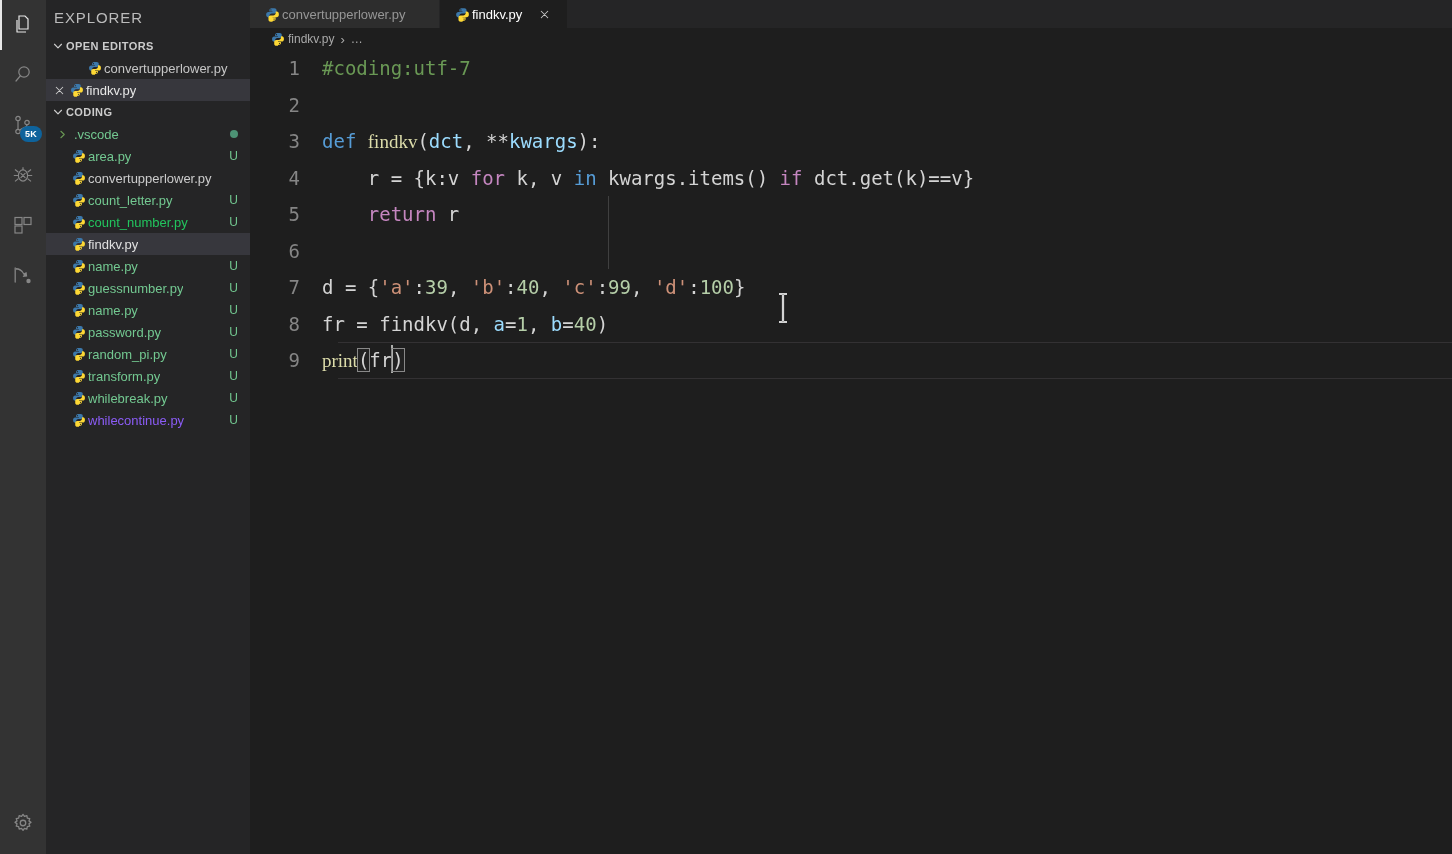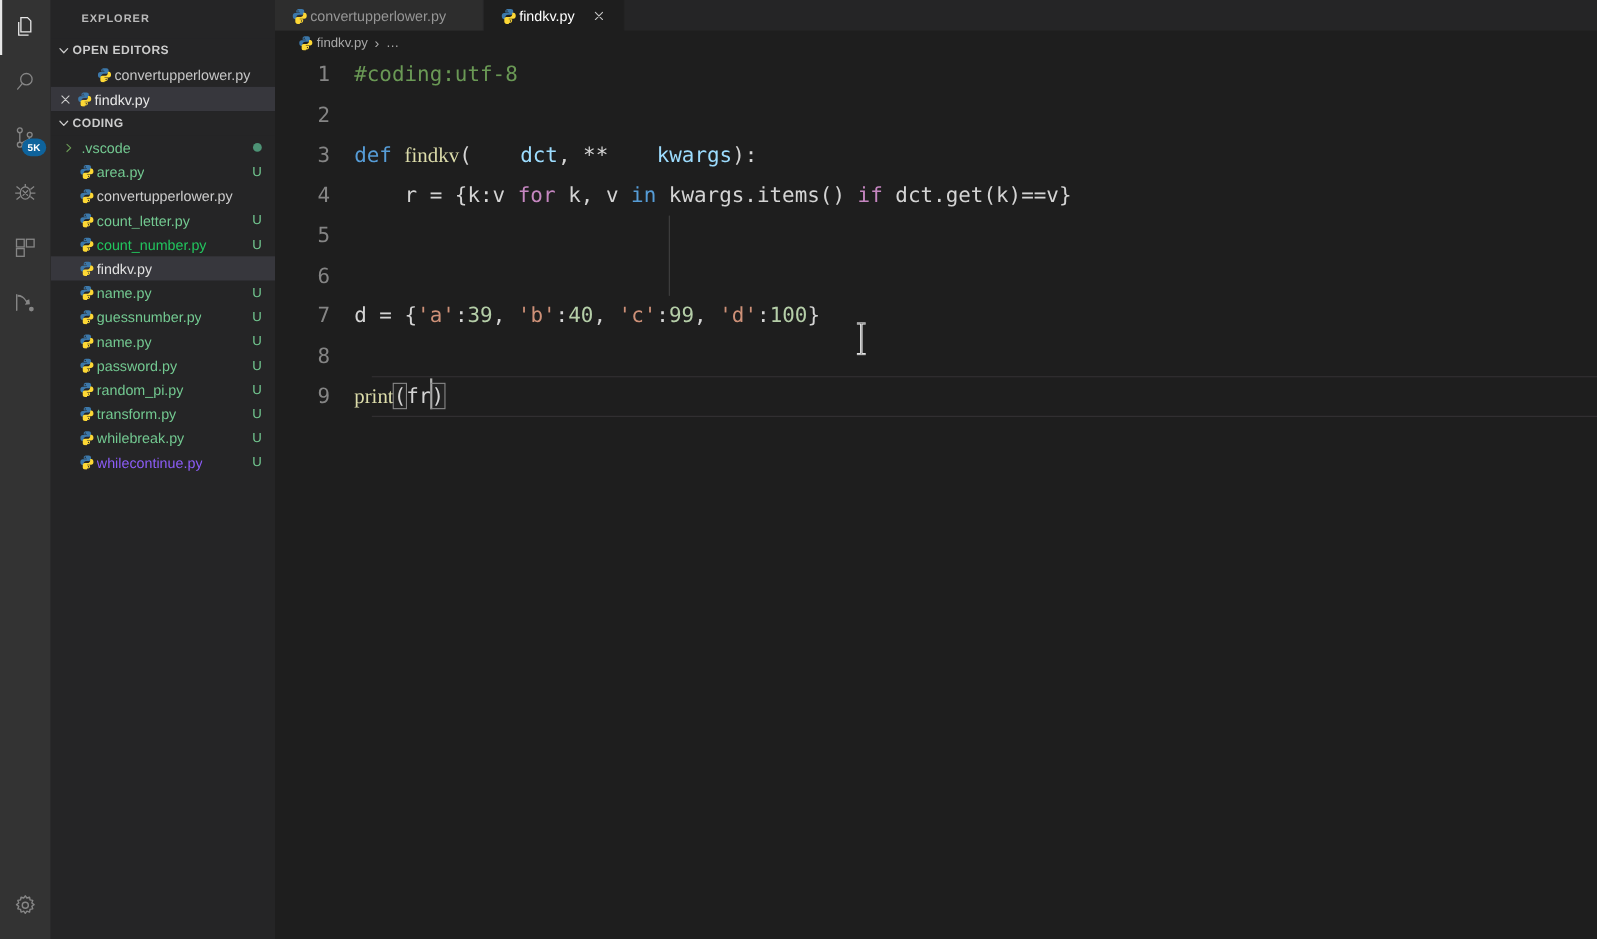--- a/index.html
+++ b/index.html
@@ -46,25 +46,24 @@
   
   .sidebar {
     width: 204px; flex: 0 0 204px; height: 854px;
     background: #252526;
     color: #cccccc;
     display: flex; flex-direction: column;
     overflow: hidden;
   }
   .sidebar-title {
     height: 35px; line-height: 35px;
-    padding-left: 28px;
-    font-size: 10px; letter-spacing: .9px;
+    padding-left: 8px;
+    font-size: 15px; letter-spacing: .9px;
     color: #bbbbbb; text-transform: uppercase;
     flex: 0 0 35px;
-    font-weight: bold;
   }
   .section-header {
     height: 22px; line-height: 22px;
     display: flex; align-items: center;
     font-size: 11px; font-weight: bold; letter-spacing: .4px;
     color: #cccccc;
     background: #252526;
     padding-left: 4px;
     flex: 0 0 22px;
     text-transform: uppercase;
@@ -170,21 +169,21 @@
   .iguide {
     position: absolute; width: 1px; background: #404040;
     left: 358px;
   }
 
   
   .tk-comment { color: #6a9955; }
   .tk-kw      { color: #569cd6; }   
   .tk-ctrl    { color: #c586c0; }   
   .tk-func    { color: #dcdcaa; font-family: Liberation Serif, serif; }
-  .tk-param   { color: #9cdcfe; margin-left: 44px; }
+  .tk-param   { color: #9cdcfe; }
   .tk-str     { color: #ce9178; }
   .tk-num     { color: #b5cea8; }
   .tk-plain   { color: #d4d4d4; }
 
   .bracket-match {
     outline: 1px solid #888888;
     outline-offset: 0px;
     background: rgba(255,255,255,0.02);
   }
   .caret {
@@ -538,54 +537,56 @@
       <span>findkv.py</span>
       <span class="bc-sep">›</span>
       <span>…</span>
     </div>
 
     <div class="code-wrap">
       <div class="code">
 
         <div class="cline">
           <span class="lnum">1</span>
-          <span class="ctext"><span class="tk-comment">#coding:utf-8</span></span>
+          <span class="ctext"><span class="tk-comment">#coding:utf-7</span></span>
         </div>
 
         <div class="cline">
           <span class="lnum">2</span>
           <span class="ctext"></span>
         </div>
 
         <div class="cline">
           <span class="lnum">3</span>
           <span class="ctext"><span class="tk-kw">def</span><span class="tk-plain"> </span><span class="tk-func">findkv</span><span class="tk-plain">(</span><span class="tk-param">dct</span><span class="tk-plain">, **</span><span class="tk-param">kwargs</span><span class="tk-plain">):</span></span>
         </div>
 
         <div class="cline">
           <span class="lnum">4</span>
           <span class="ctext"><span class="tk-plain">    r = {k:v </span><span class="tk-ctrl">for</span><span class="tk-plain"> k, v </span><span class="tk-kw">in</span><span class="tk-plain"> kwargs.items() </span><span class="tk-ctrl">if</span><span class="tk-plain"> dct.get(k)==v}</span></span>
         </div>
 
         <div class="cline">
           <span class="lnum">5</span>
+          <span class="ctext"><span class="tk-plain">    </span><span class="tk-ctrl">return</span><span class="tk-plain"> r</span></span>
         </div>
 
         <div class="cline">
           <span class="lnum">6</span>
           <span class="ctext"></span>
         </div>
 
         <div class="cline">
           <span class="lnum">7</span>
           <span class="ctext"><span class="tk-plain">d = {</span><span class="tk-str">'a'</span><span class="tk-plain">:</span><span class="tk-num">39</span><span class="tk-plain">, </span><span class="tk-str">'b'</span><span class="tk-plain">:</span><span class="tk-num">40</span><span class="tk-plain">, </span><span class="tk-str">'c'</span><span class="tk-plain">:</span><span class="tk-num">99</span><span class="tk-plain">, </span><span class="tk-str">'d'</span><span class="tk-plain">:</span><span class="tk-num">100</span><span class="tk-plain">}</span></span>
         </div>
 
         <div class="cline">
           <span class="lnum">8</span>
+          <span class="ctext"><span class="tk-plain">fr = findkv(d, </span><span class="tk-param">a</span><span class="tk-plain">=</span><span class="tk-num">1</span><span class="tk-plain">, </span><span class="tk-param">b</span><span class="tk-plain">=</span><span class="tk-num">40</span><span class="tk-plain">)</span></span>
         </div>
 
         <div class="cline current">
           <span class="lnum">9</span>
           <span class="ctext"><span class="tk-func">print</span><span class="tk-plain bracket-match">(</span><span class="tk-plain">fr</span><span class="caret"></span><span class="tk-plain bracket-match">)</span></span>
         </div>
 
         <div class="iguide" style="top:146px;height:73px"></div>
       </div>
 

